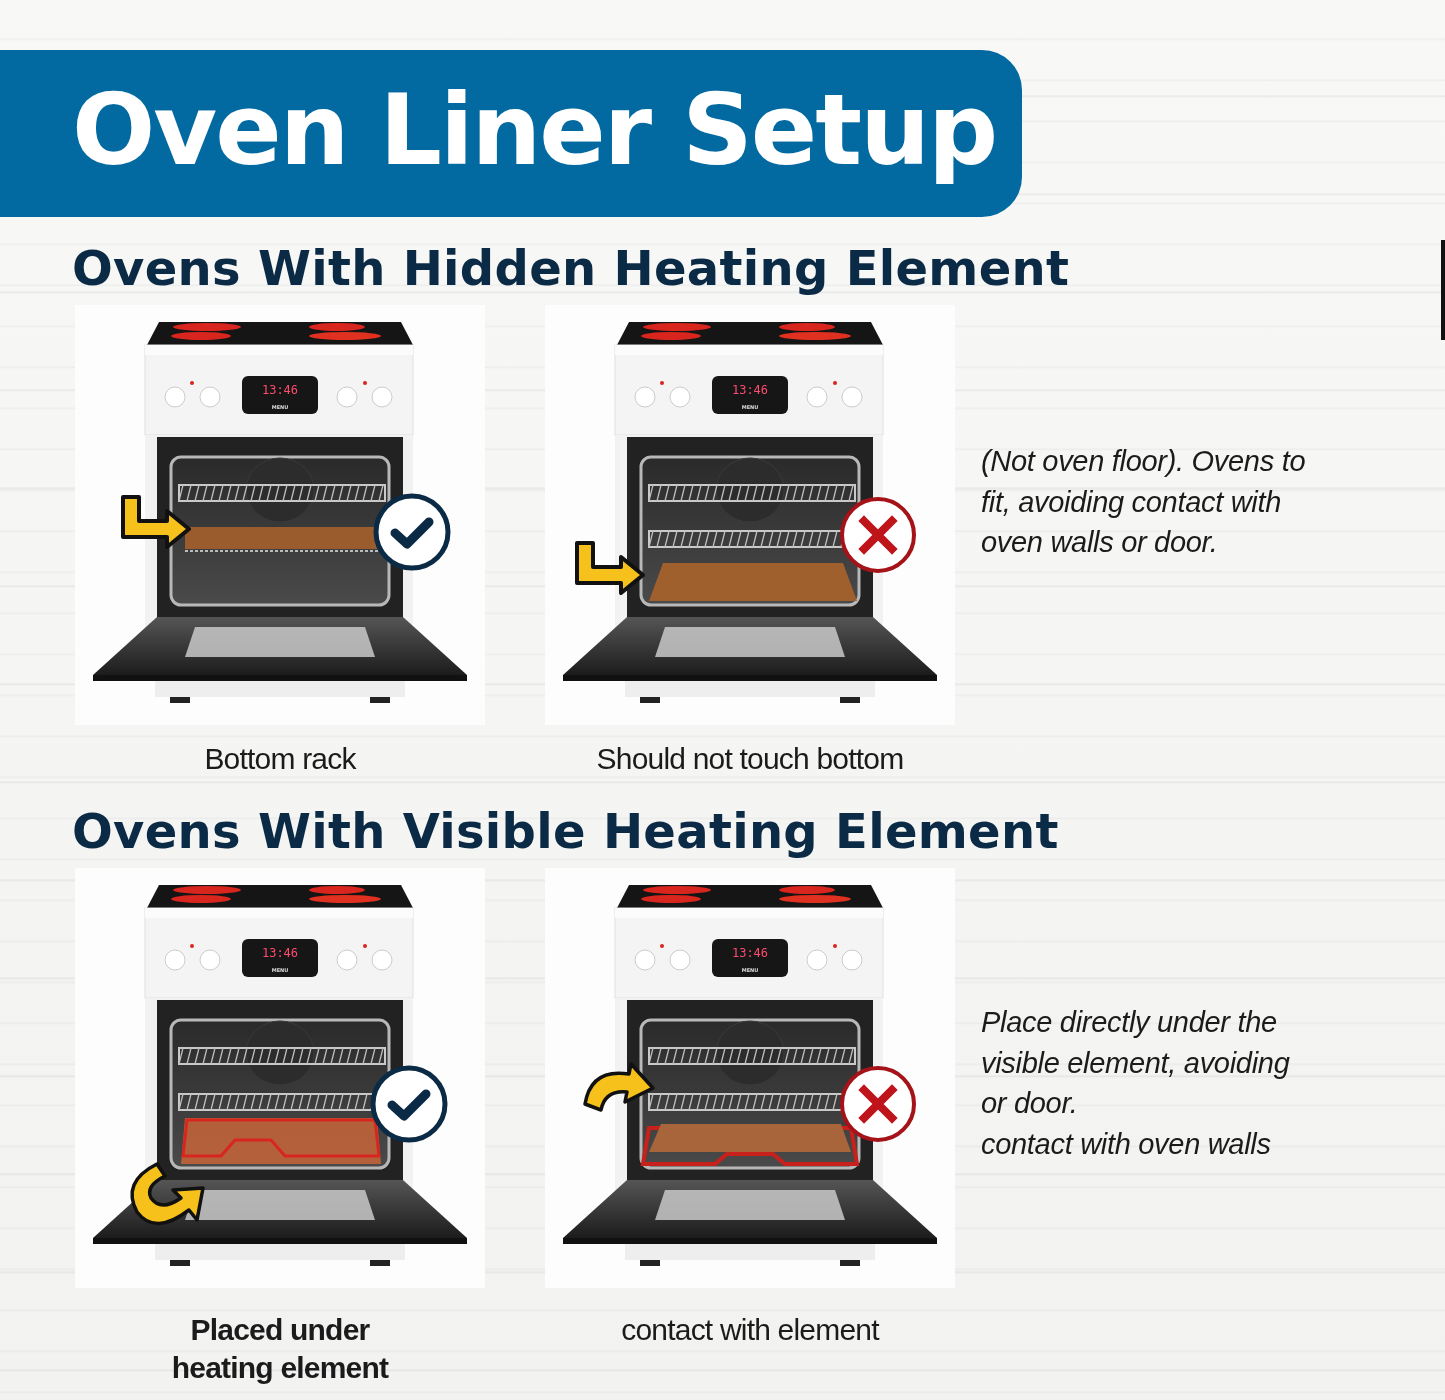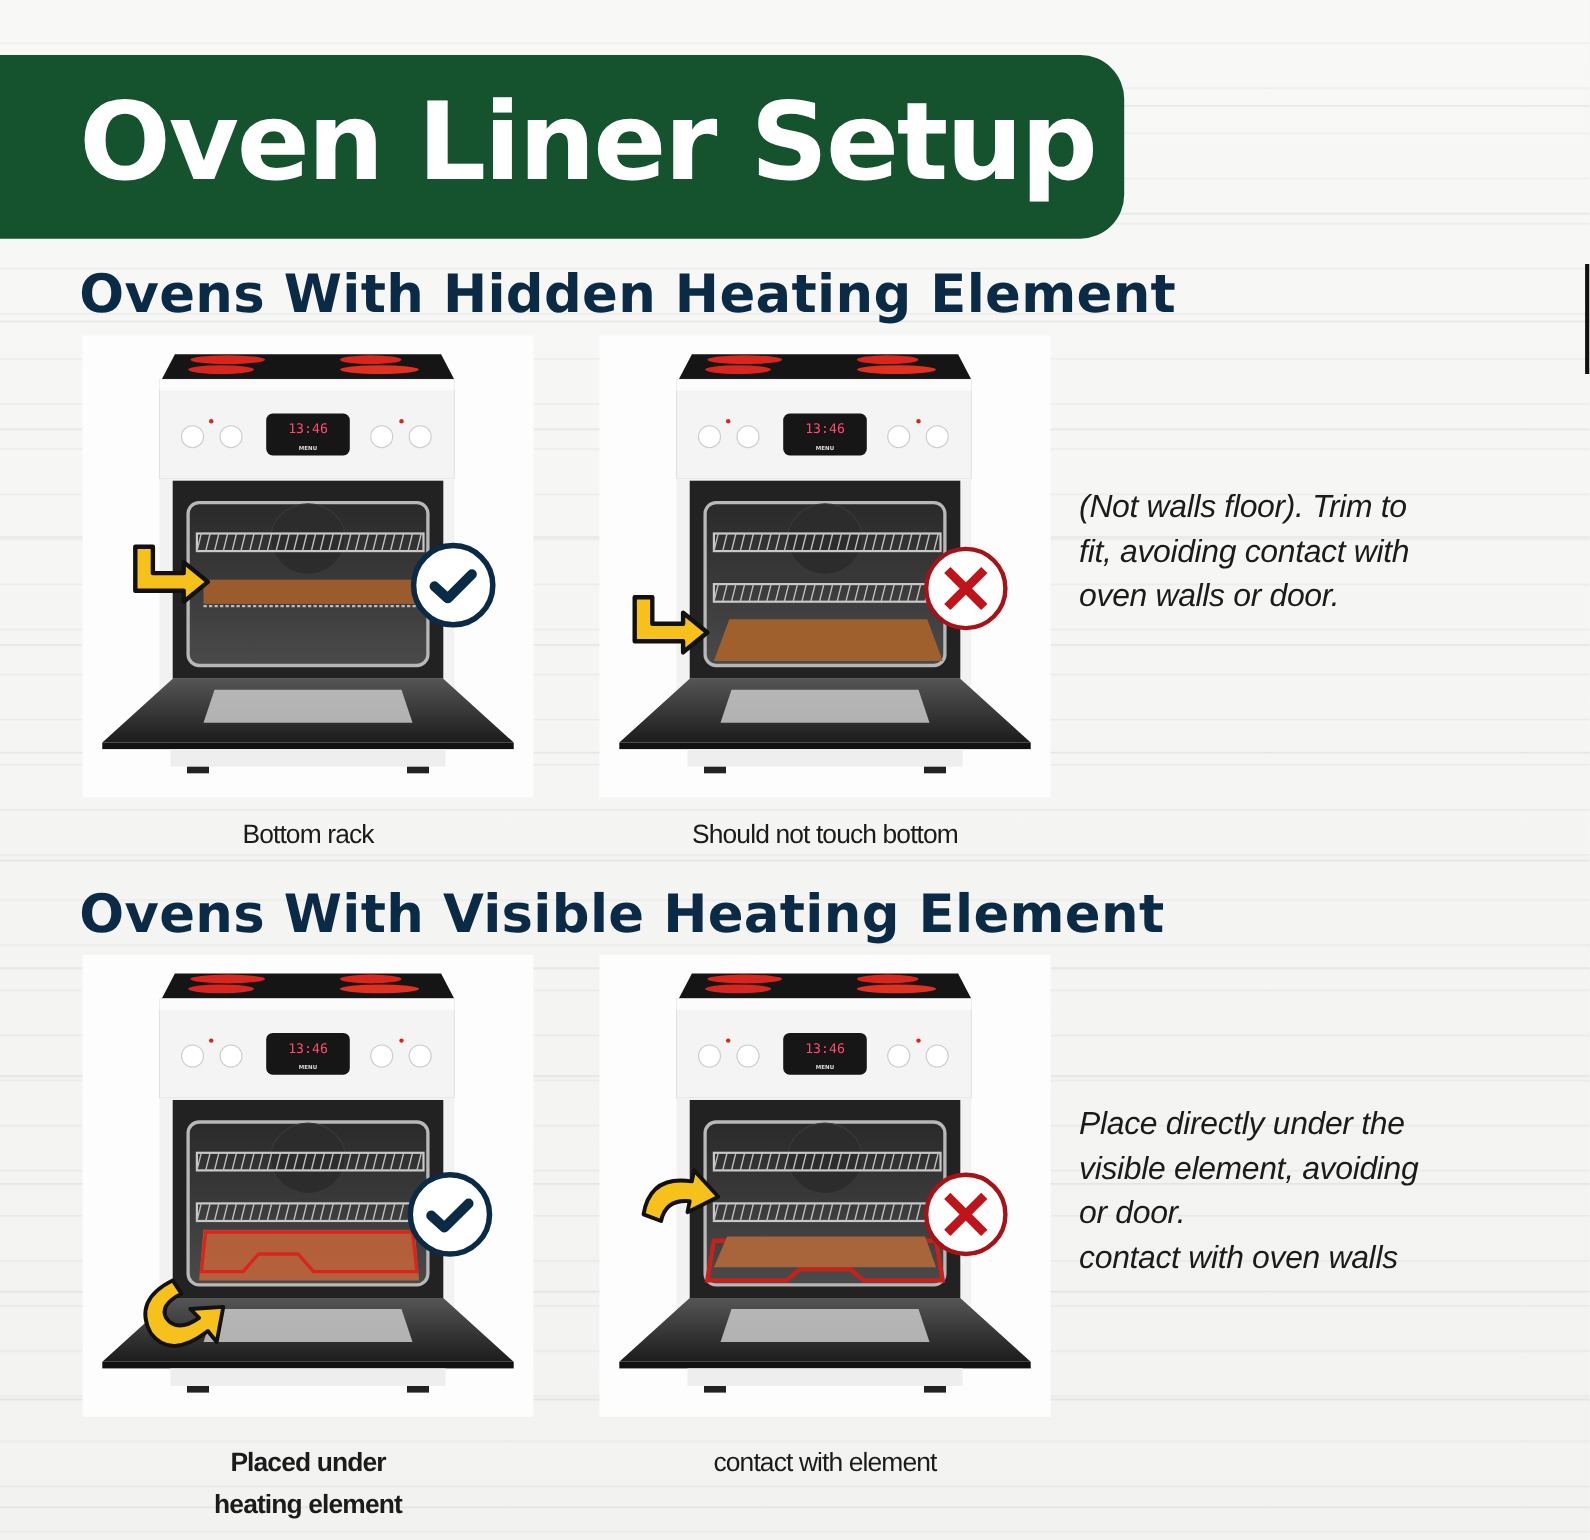--- a/index.html
+++ b/index.html
@@ -8,42 +8,42 @@
       font-family: "Liberation Sans", sans-serif;
       background: #f6f6f5;
       position: relative;
       background-image:
         repeating-linear-gradient(180deg, rgba(0,0,0,0) 0px, rgba(0,0,0,0) 38px, rgba(190,190,190,0.18) 39px, rgba(0,0,0,0) 41px),
         repeating-linear-gradient(180deg, rgba(0,0,0,0) 0px, rgba(0,0,0,0) 95px, rgba(170,170,170,0.22) 96px, rgba(0,0,0,0) 98px),
         linear-gradient(180deg, #f8f8f7, #f2f2f1);
     }
     .title-banner {
       position: absolute; left: 0; top: 50px; width: 1022px; height: 167px;
-      background: #14532d; border-radius: 0 40px 40px 0;
+      background: #0369a1; border-radius: 0 40px 40px 0;
       display: flex; align-items: center;
     }
     .title-text {
       color: #ffffff; font-weight: 900; font-size: 98px; letter-spacing: -2px;
       margin-left: 72px; margin-top: -8px;
       font-family: "DejaVu Sans", sans-serif;
     }
     .section-heading {
       position: absolute; left: 72px; color: #0b2a45; font-weight: 700;
       font-size: 48px; letter-spacing: 0.3px;
       font-family: "DejaVu Sans", sans-serif;
     }
     .panel {
       position: absolute; width: 410px; height: 440px;
     }
     .panel-bg {
       position: absolute; left: 0; top: 0; width: 410px; height: 420px; background: #fdfdfd;
     }
     .caption {
       position: absolute; width: 440px; left: -15px; text-align: center;
-      color: #1b1b1b; font-size: 24px; line-height: 38px; letter-spacing: -0.8px;
+      color: #1b1b1b; font-size: 30px; line-height: 38px; letter-spacing: -0.8px;
     }
     .side-note {
       position: absolute; left: 981px; width: 380px;
       color: #1b1b1b; font-style: italic; font-size: 29px; line-height: 40.5px; letter-spacing: -0.3px;
     }
     
     .oven { position: absolute; left: 0; top: 0; width: 410px; height: 420px; }
     .right-edge { position: absolute; left: 1441px; top: 240px; width: 4px; height: 100px; background: #111; }
   </style>
 </head>
@@ -88,21 +88,21 @@
     <path d="M32 238 h16 v24 h28 v-10 l22 18 l-22 18 v-10 h-44 z" fill="#f5c11a" stroke="#111" stroke-width="4" stroke-linejoin="round"></path>
     <g>
       <circle cx="333" cy="230" r="36" fill="#fff" stroke="#a51218" stroke-width="4"></circle>
       <path d="M319 216 l28 28 M347 216 l-28 28" stroke="#c0141b" stroke-width="8" stroke-linecap="square"></path>
     </g>
   </svg>
   <div class="caption" style="top:435px;"><span>Should not touch bottom</span></div>
 </div>
 
 <div class="side-note" style="top:441px;">
-  <div>(Not walls floor). Trim to</div>
+  <div>(Not oven floor). Ovens to</div>
   <div>fit, avoiding contact with</div>
   <div>oven walls or door.</div>
 </div>
 
 <div class="section-heading" style="top:803px;">Ovens With Visible Heating Element</div>
 
 <div class="panel" style="left:75px; top:868px;">
   <div class="panel-bg"></div>
   <svg class="oven" viewBox="0 0 410 420">
     <use href="#oven-base"></use>

